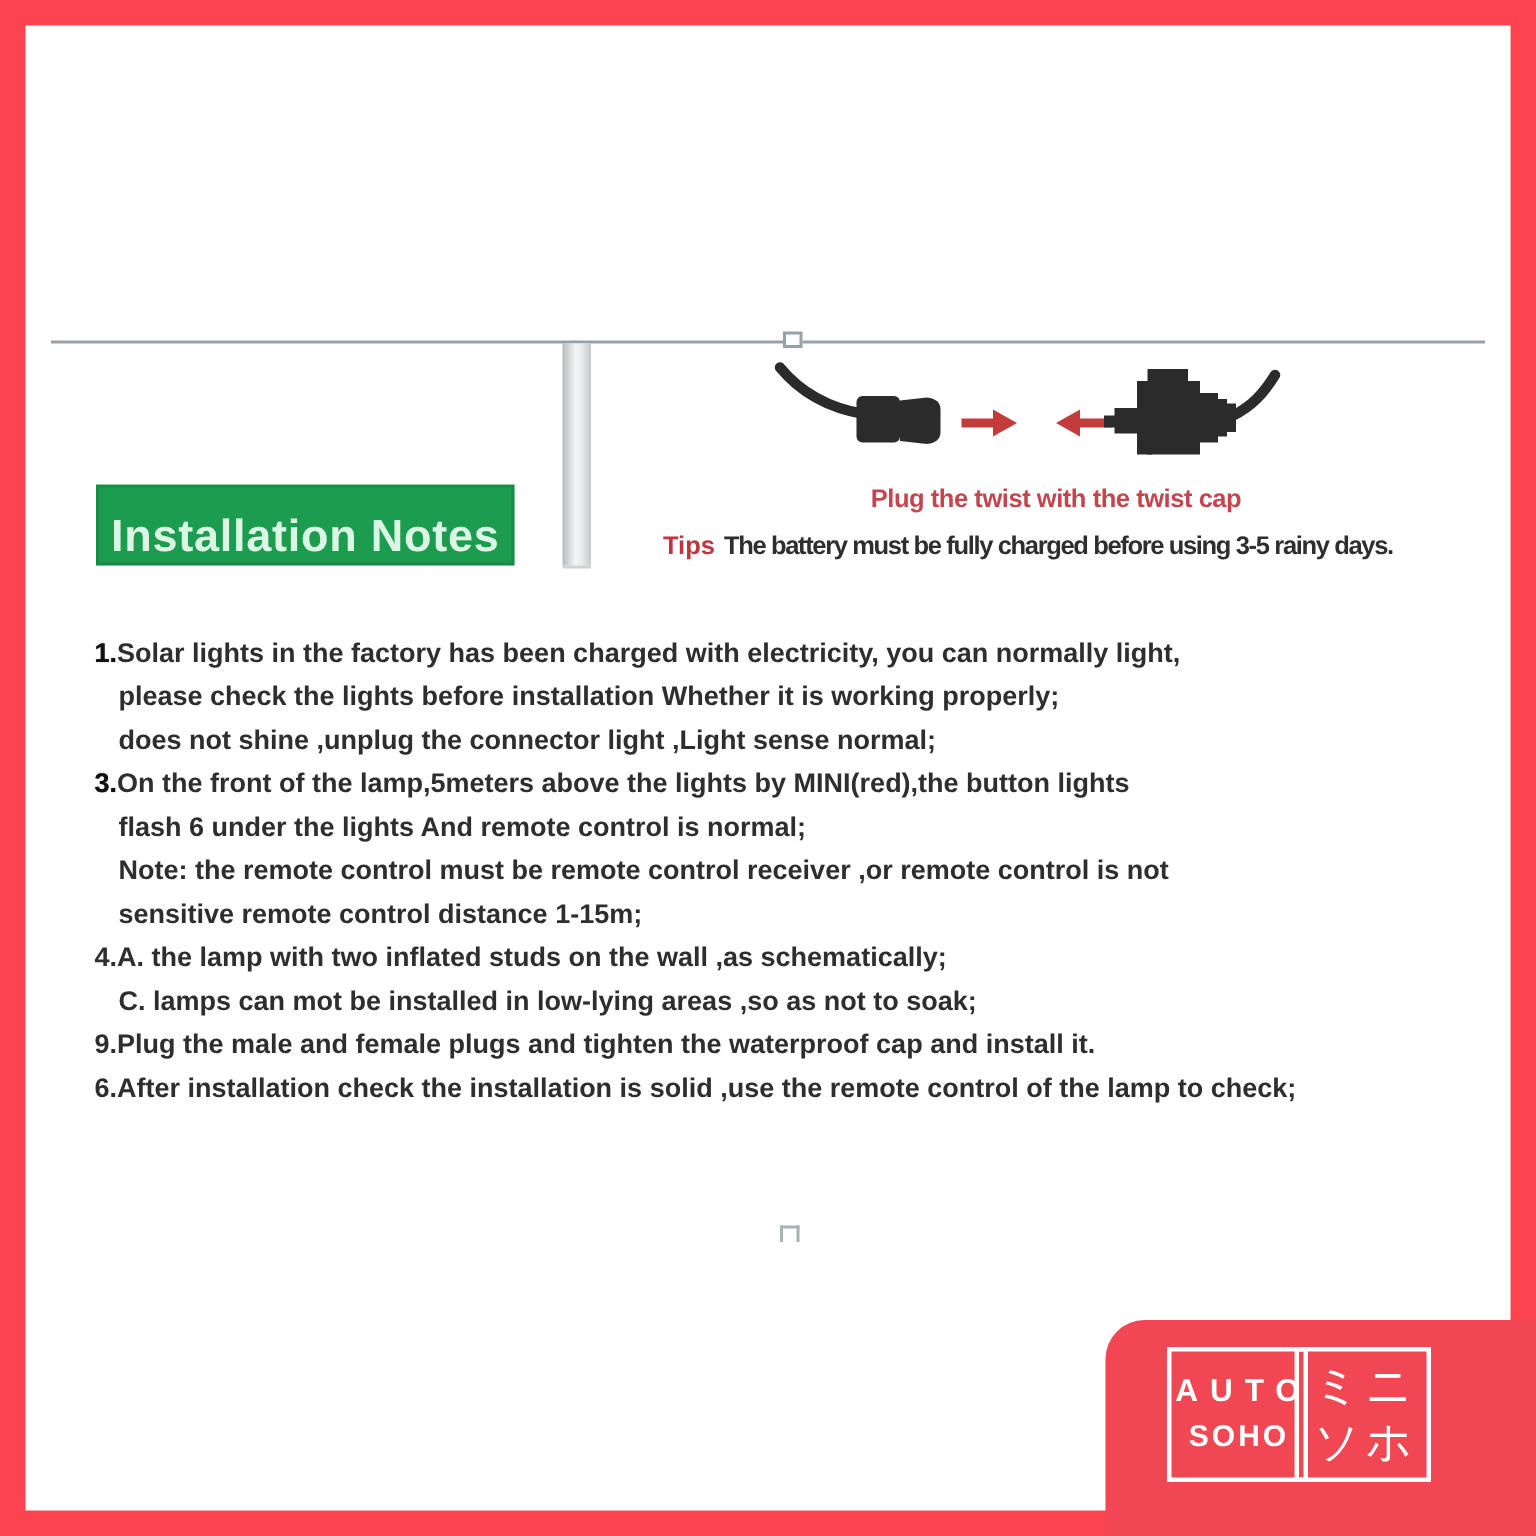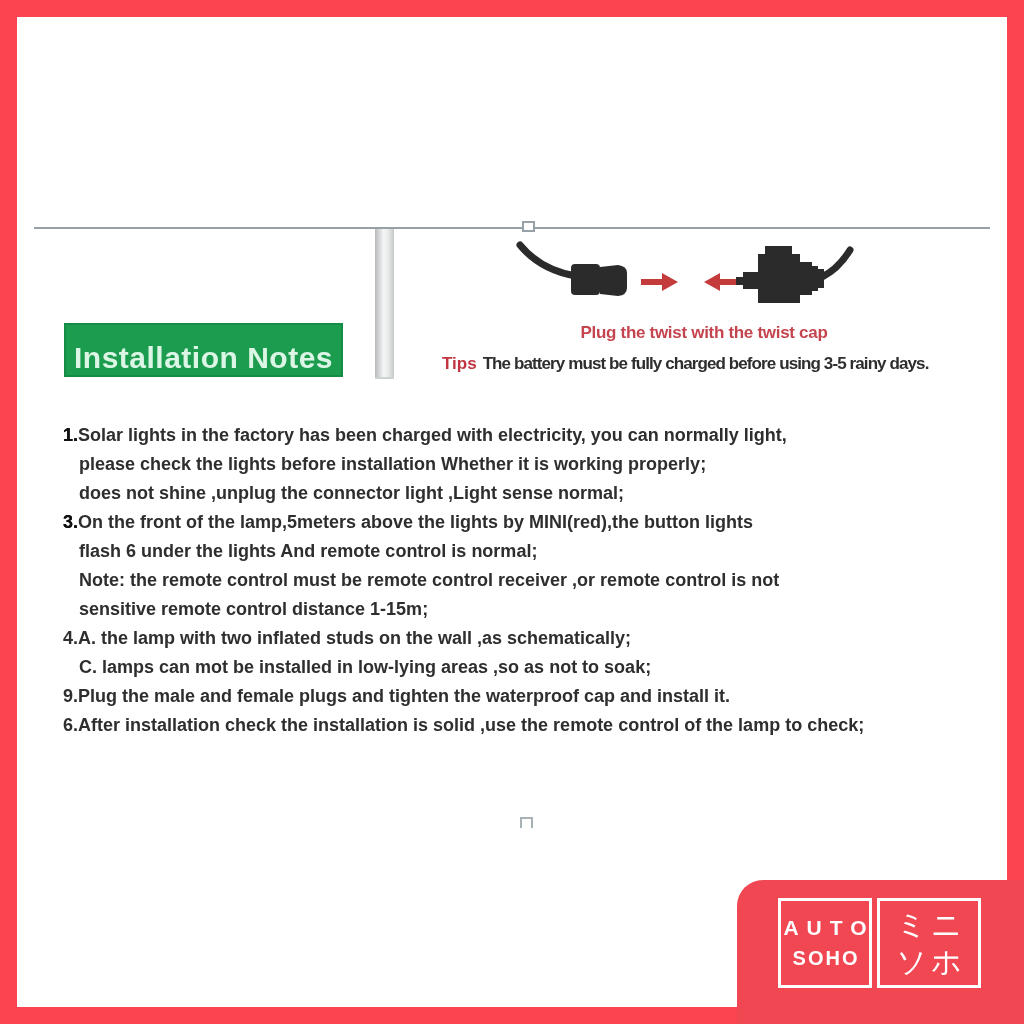--- a/index.html
+++ b/index.html
@@ -41,21 +41,21 @@
   .note-line{font-size:18px; font-weight:bold; line-height:29px; white-space:nowrap; letter-spacing:0;}
   .note-line.indent{padding-left:16px;}
   .note-prefix{color:#111; text-shadow:0 0 .6px #000;}
 
   
   .logo-panel{position:absolute; right:0; bottom:0; width:287px; height:144px;
               background:var(--logo_red); border-top-left-radius:26px;}
   .logo-box{position:absolute; top:18px; height:90px; border:3px solid #ffffff; box-sizing:border-box;
             display:flex; flex-direction:column; align-items:center; justify-content:center; color:#ffffff;}
   .logo-box.latin{left:41px; width:94px;}
-  .logo-box.jp{left:140px; width:104px;text-align:center;}
+  .logo-box.jp{left:126px; width:91px;text-align:center;}
   .logo-box.latin .l1{font-size:21px; font-weight:bold; letter-spacing:8px; margin-right:-8px; line-height:30px;}
   .logo-box.latin .l2{font-size:20px; font-weight:bold; letter-spacing:2px; margin-right:-2px; line-height:30px;}
   .logo-box.jp .l1,.logo-box.jp .l2{font-size:30px; line-height:37px; letter-spacing:4px; margin-right:-4px;}
 </style>
 </head>
 <body>
 
 <div id="page">
   <div id="content">
 

